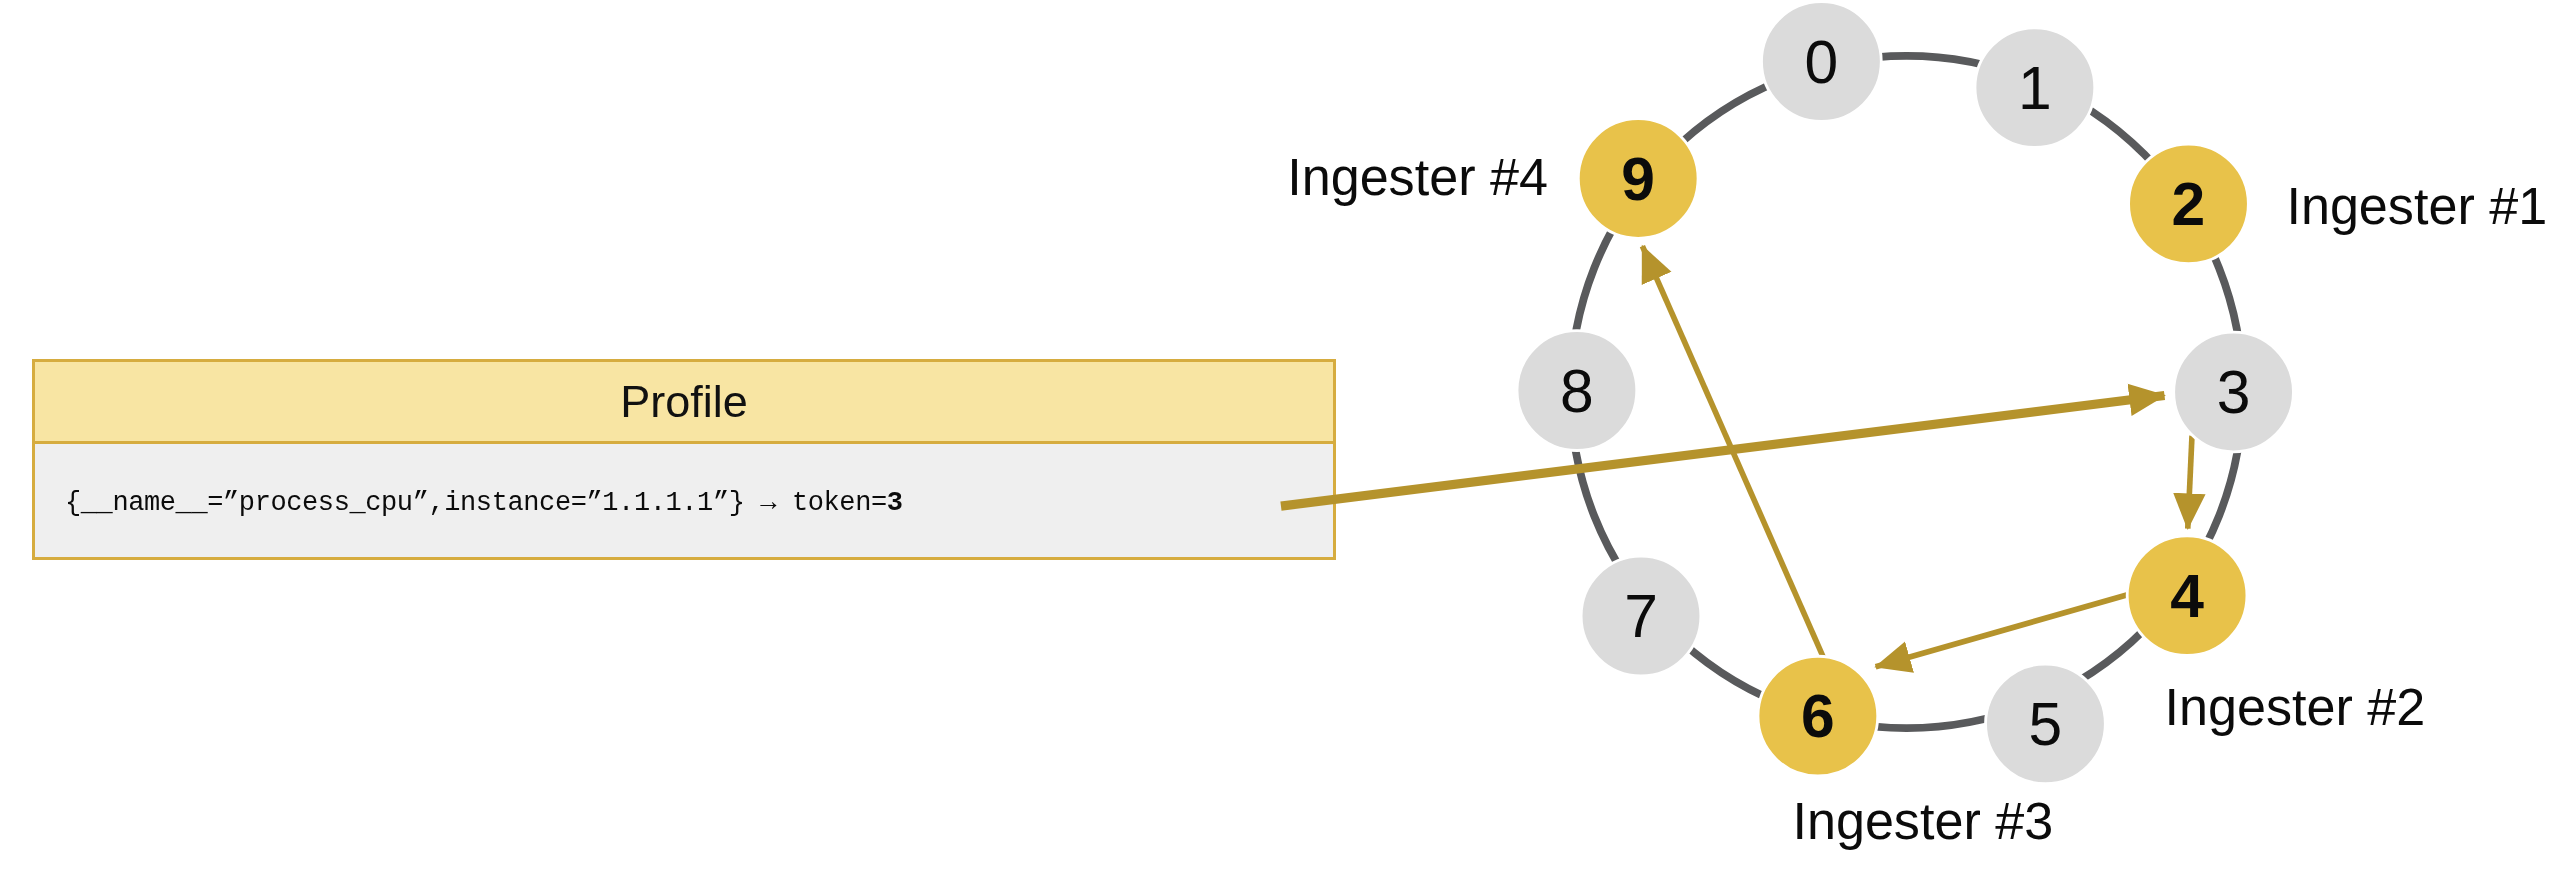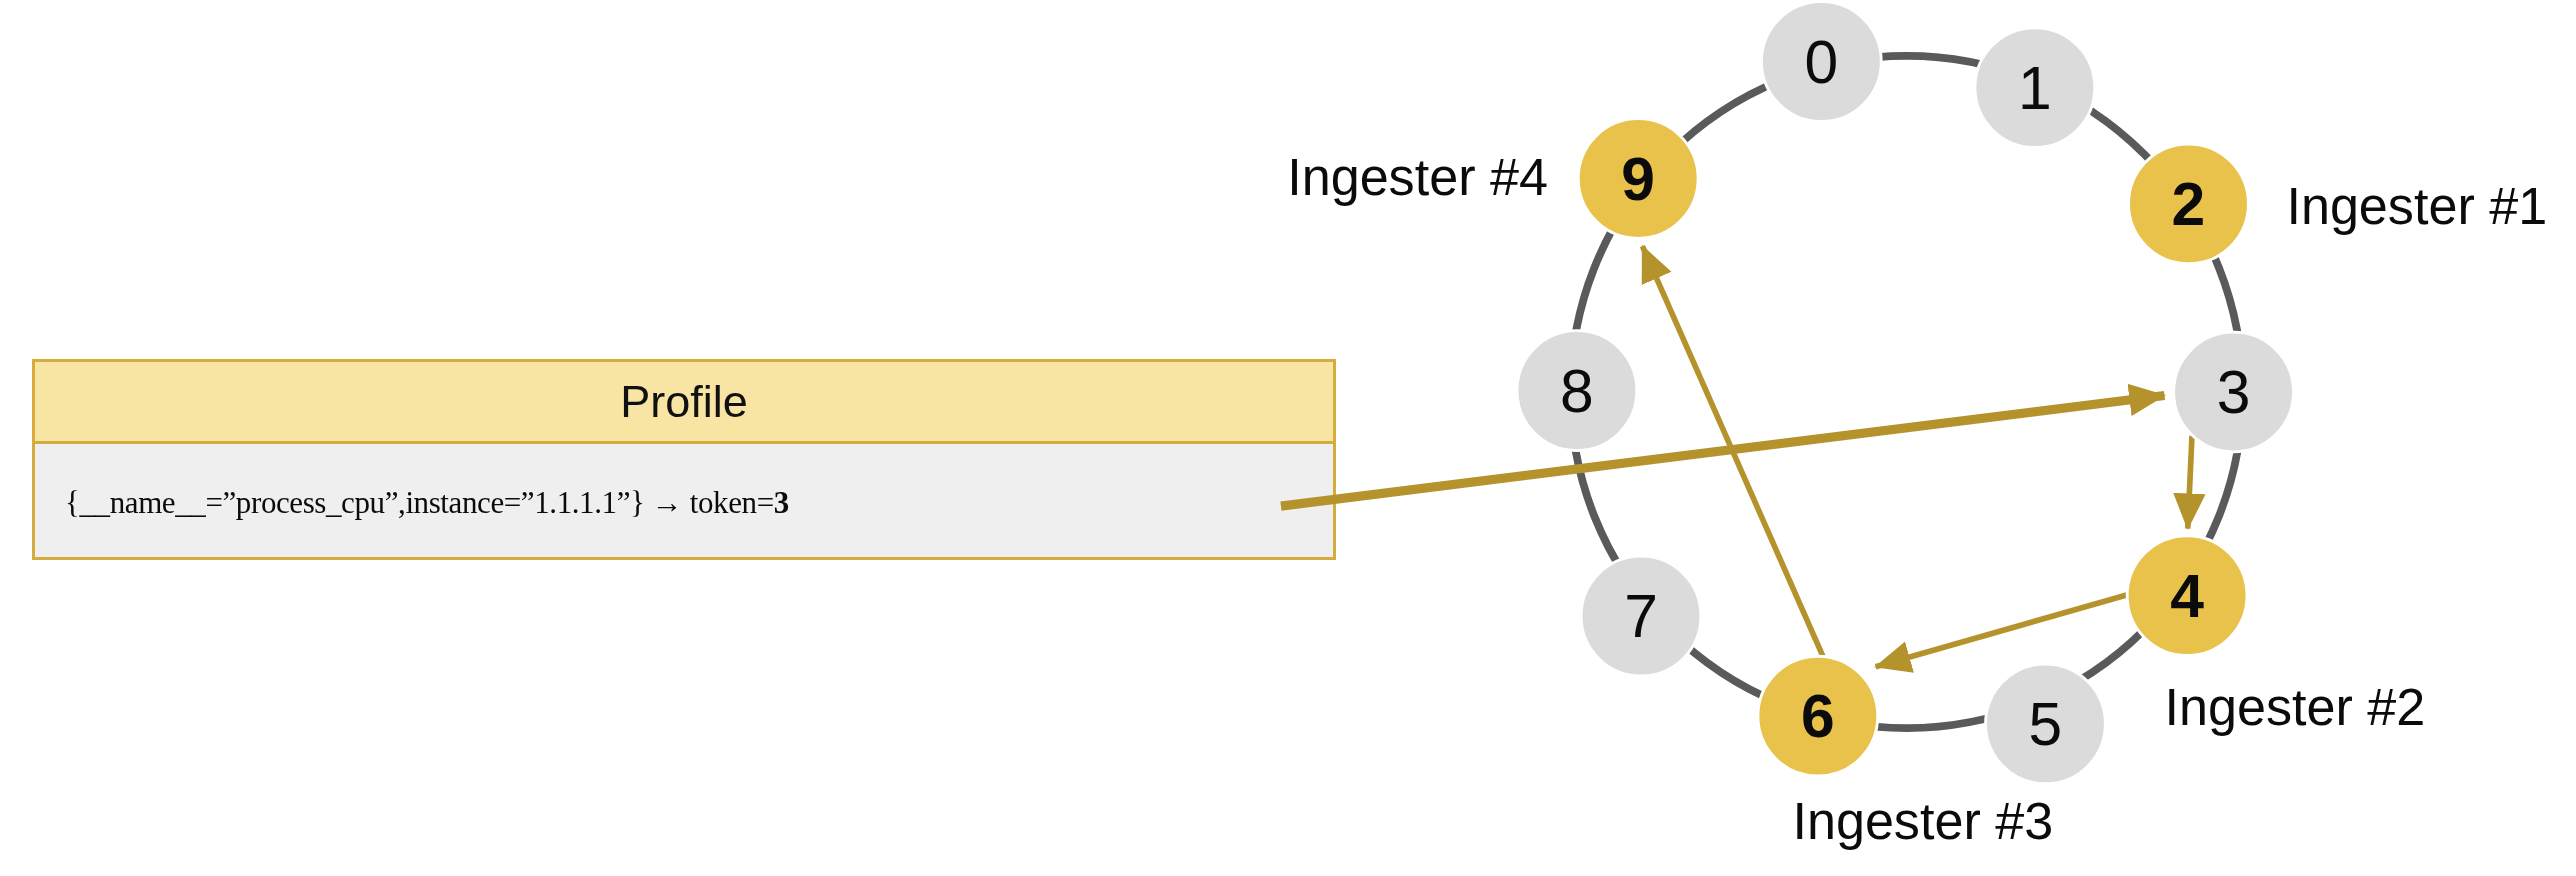--- a/index.html
+++ b/index.html
@@ -36,22 +36,22 @@
     color: #111111;
   }
   .card-body {
     height: 111px;
     background: #efefef;
     display: flex;
     align-items: center;
     padding-left: 30px;
     padding-top: 7px;
     box-sizing: border-box;
-    font-family: Liberation Serif, serif;
-    font-size: 31px;
+    font-family: Liberation Mono, monospace;
+    font-size: 27px;
     letter-spacing: -0.4px;
     color: #0b0b0b;
     white-space: pre;
   }
   .card-body b { font-weight: 700; }
 
   
   svg.diagram {
     position: absolute;
     left: 0; top: 0;

